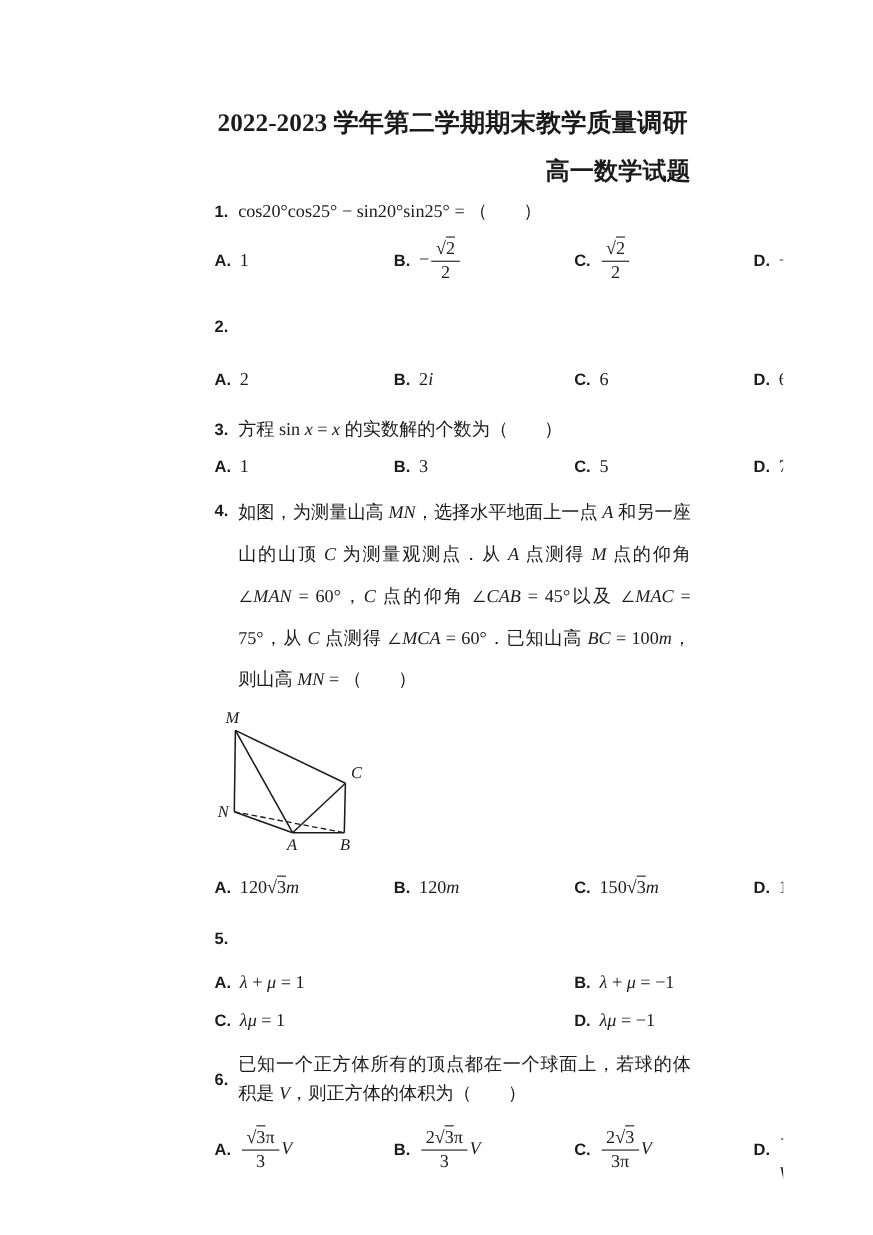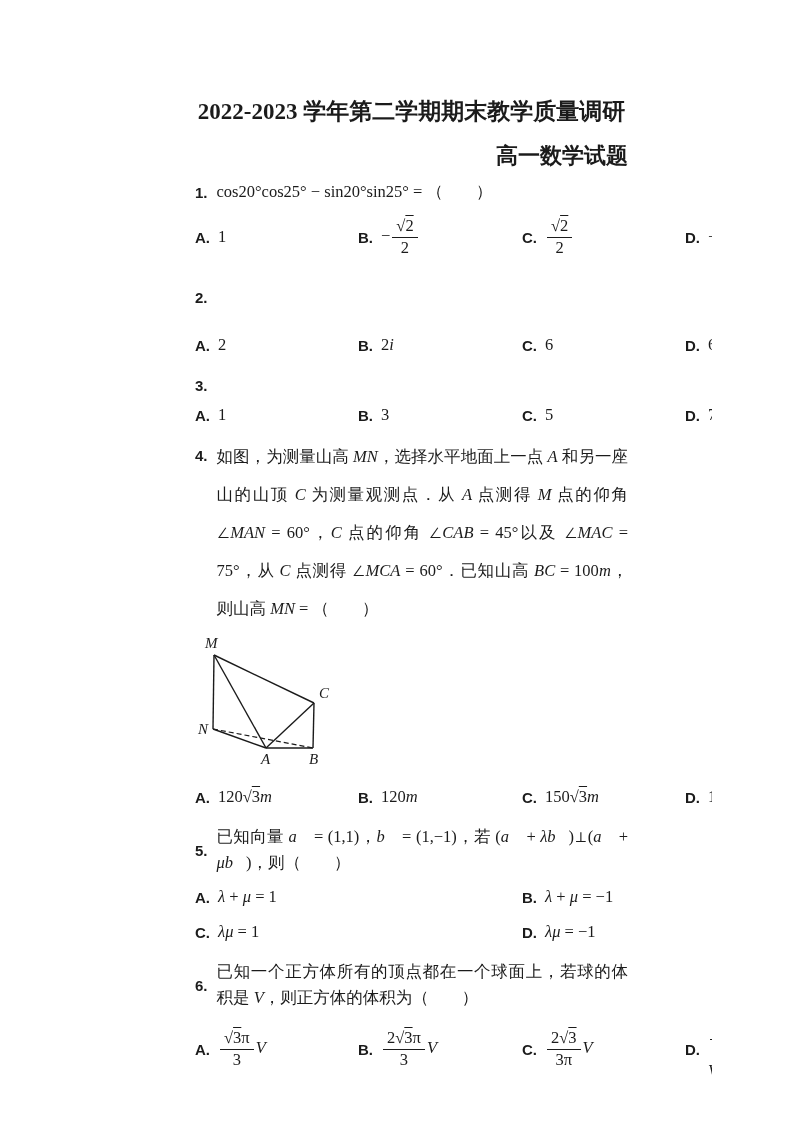--- a/index.html
+++ b/index.html
@@ -138,20 +138,21 @@
       <span class="opt">
           <span class="opt-label">D.</span>
           <span class="opt-value math">6<i>i</i></span>
         </span>
     </div>
   </div>
 
   <div class="q" id="q3">
     <div class="q-stem-row">
       <span class="q-num">3.</span>
+      <span class="stem math">方程 sin <i>x</i> = <i>x</i> 的实数解的个数为（　　）</span>
     </div>
     <div class="opts4">
       <span class="opt">
           <span class="opt-label">A.</span>
           <span class="opt-value math">1</span>
         </span>
       <span class="opt">
           <span class="opt-label">B.</span>
           <span class="opt-value math">3</span>
         </span>
@@ -202,21 +203,20 @@
       <span class="opt">
           <span class="opt-label">D.</span>
           <span class="opt-value math">150<i>m</i></span>
         </span>
     </div>
   </div>
 
   <div class="q" id="q5">
     <div class="q-stem-row">
       <span class="q-num">5.</span>
-      <span class="stem math">已知向量 <i>a⃗</i> = (1,1)，<i>b⃗</i> = (1,−1)，若 (<i>a⃗</i> + <i>λb⃗</i>)⊥(<i>a⃗</i> + <i>μb⃗</i>)，则（　　）</span>
     </div>
     <div class="opts2">
       <span class="opt">
           <span class="opt-label">A.</span>
           <span class="opt-value math"><i>λ</i> + <i>μ</i> = 1</span>
         </span>
       <span class="opt">
           <span class="opt-label">B.</span>
           <span class="opt-value math"><i>λ</i> + <i>μ</i> = −1</span>
         </span>

